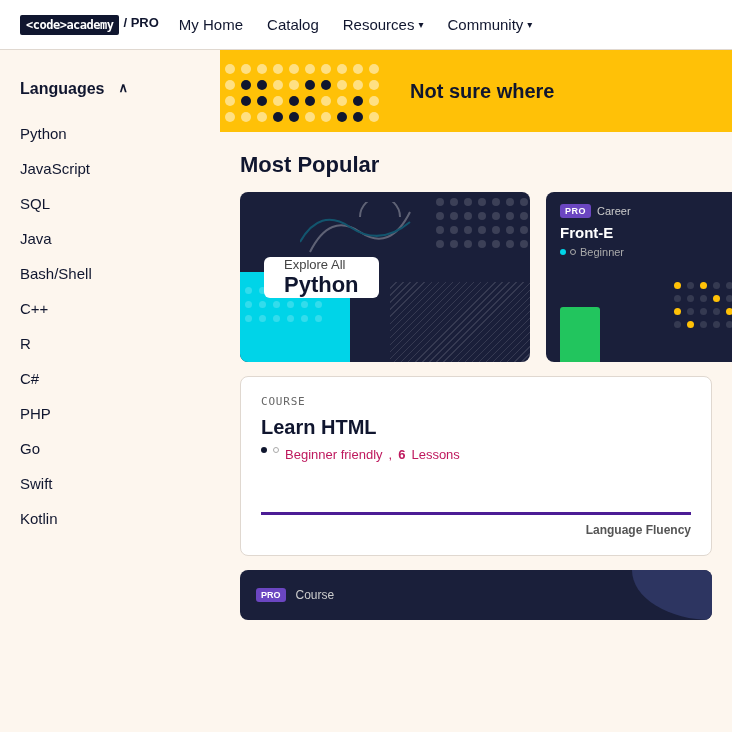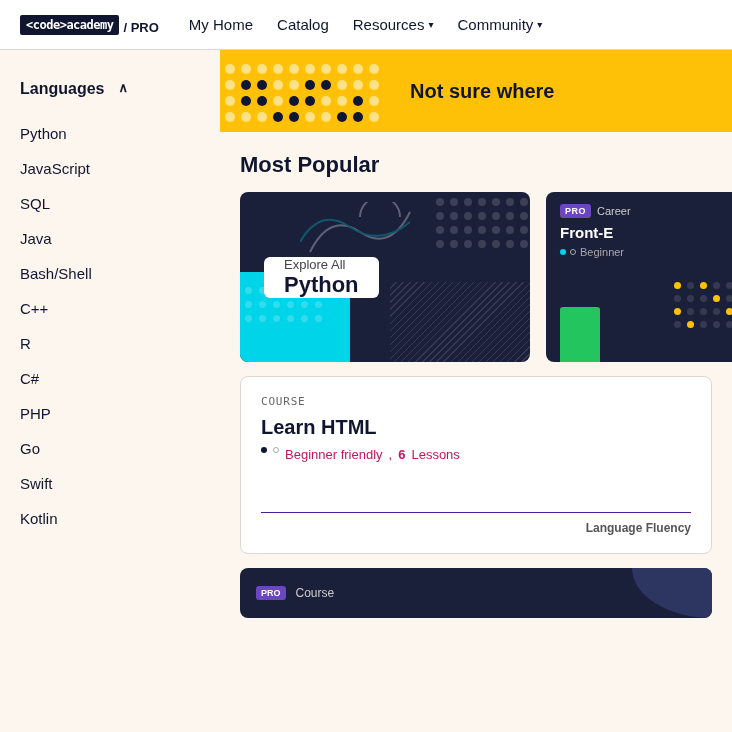--- a/index.html
+++ b/index.html
@@ -14,22 +14,22 @@
     nav {
       background: #fff;
       border-bottom: 1px solid #e0d8d0;
       display: flex;
       align-items: center;
       padding: 0 20px;
       height: 50px;
     }
     .nav-logo {
       display: flex;
-      align-items: flex-end;
-      margin-right: 30px;
+      align-items: flex-start;
+      margin-right: 20px;
     }
     .logo-box {
       background: #10162f;
       color: #fff;
       font-size: 12px;
       font-weight: 700;
       padding: 3px 6px;
       font-family: monospace;
       border-radius: 2px;
       letter-spacing: -0.5px;
@@ -406,21 +406,21 @@
       display: flex;
       align-items: flex-start;
       gap: 6px;
       margin-bottom: 50px;
     }
     .course-footer {
       text-align: right;
       font-size: 12px;
       font-weight: 600;
       color: #555;
-      border-top: 1px solid #4c1d95;
+      border-top: 3px solid #4c1d95;
       padding-top: 8px;
       margin-top: 0;
     }
 
     
     .card-pro-course {
       margin: 14px 20px 0 20px;
       background: #1a1f3a;
       border-radius: 8px;
       height: 50px;

